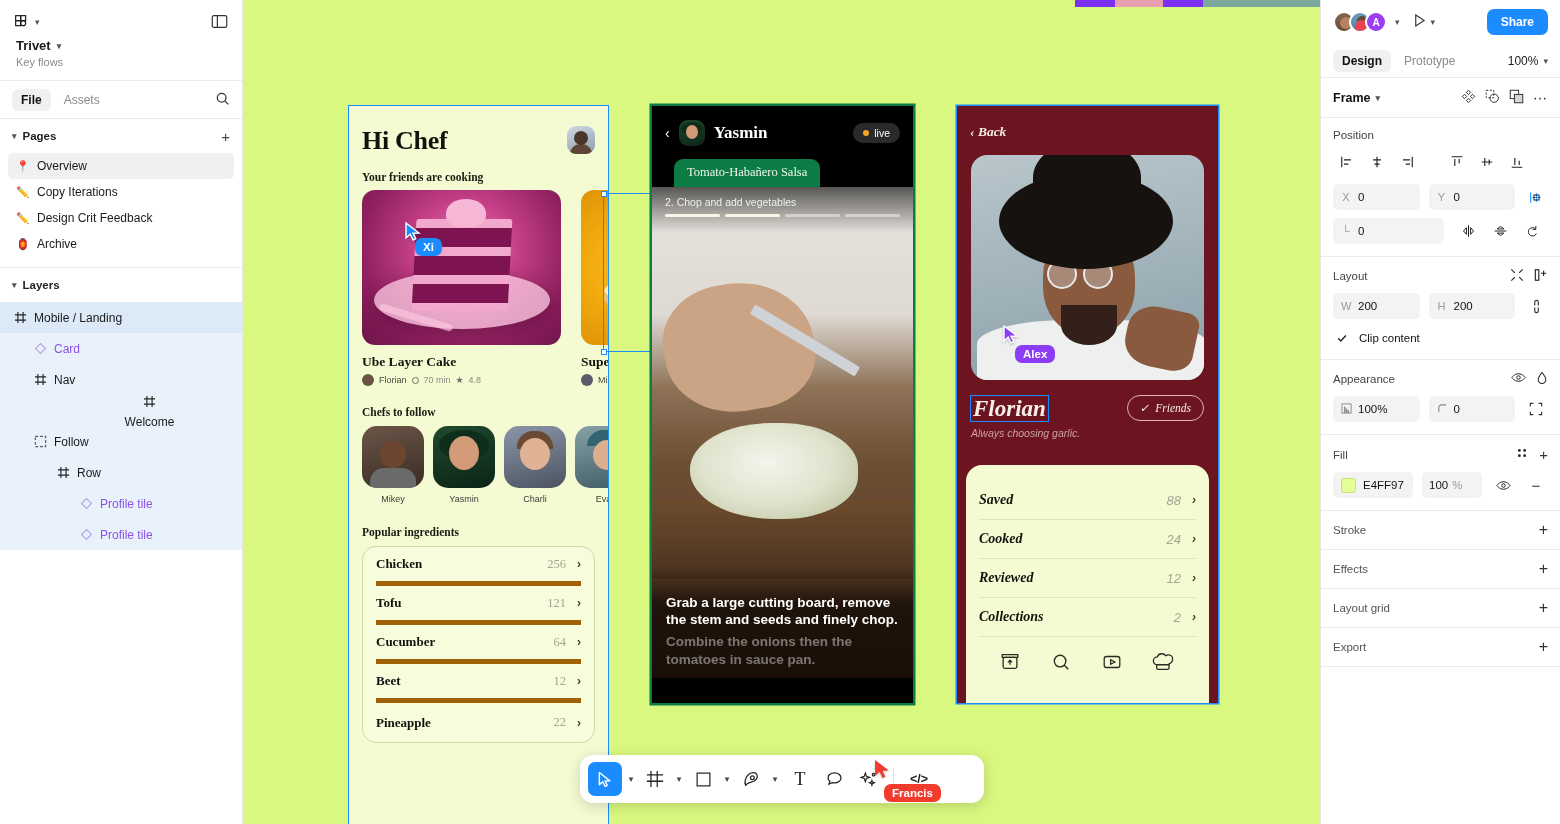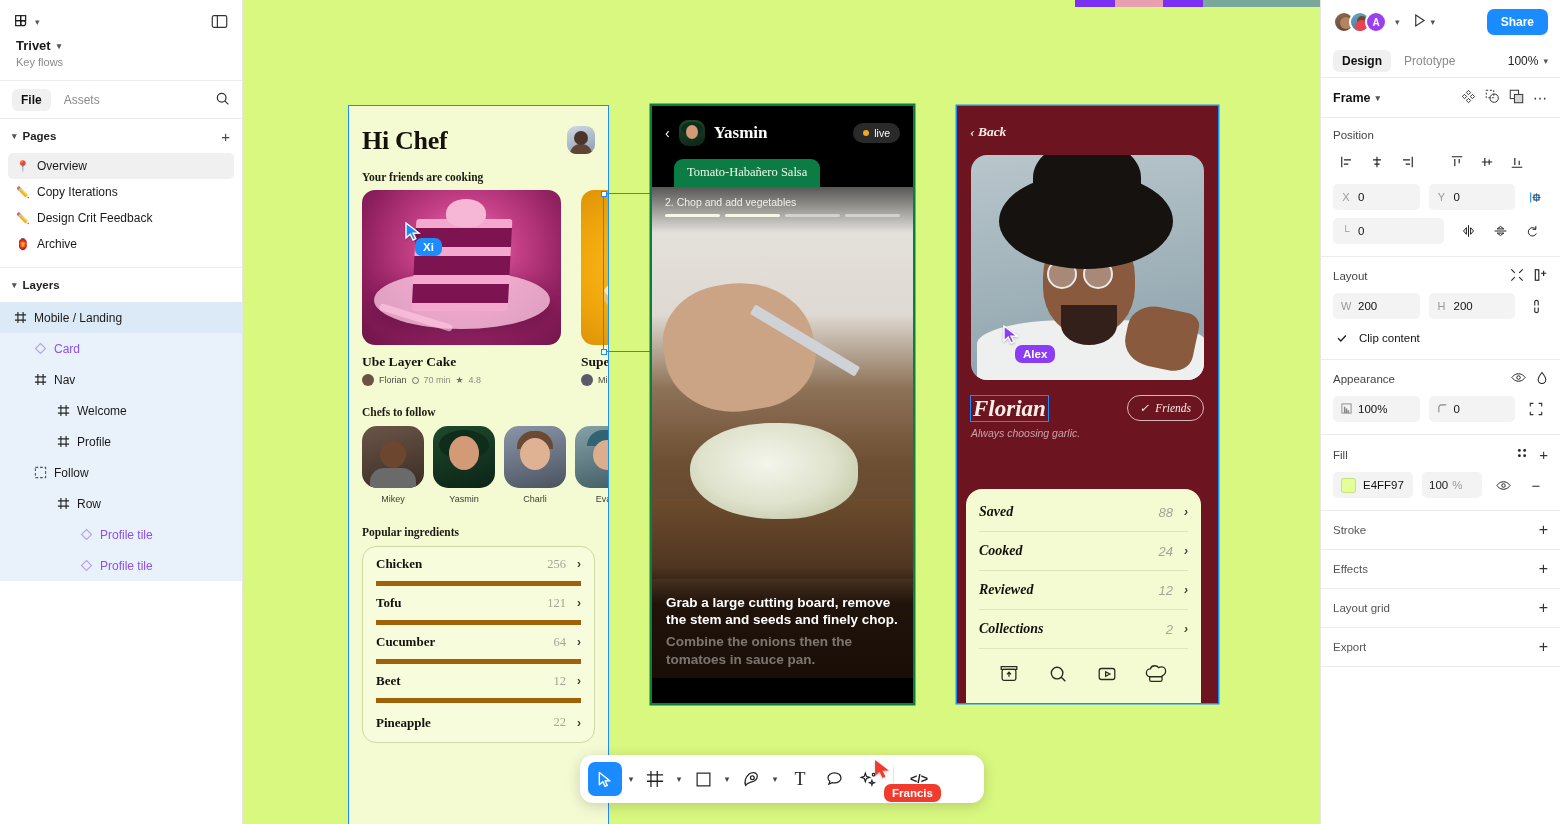--- a/index.html
+++ b/index.html
@@ -238,22 +238,22 @@
   .s3-name {
     font-family:"Liberation Serif",serif; font-size:23px; font-weight:700; color:#f7efe7;
     line-height:1; padding: 1px 2px; outline: 1.5px solid #1a8cff;
   }
   .s3-friends {
     display:flex; align-items:center; gap:6px; border:1px solid #d9b6ba; border-radius:13px;
     padding: 5px 12px; font-family:"Liberation Serif",serif; font-size:11.5px; color:#f7efe7;
   }
   .s3-bio { margin: 6px 14px 0; font-size:10.5px; color:#caa3a6; }
   .s3-sheet {
-    position:absolute; left:9px; right:17px; bottom:0; background:#f4fbd3;
-    border-radius: 16px 16px 0 0; padding: 4px 13px;
+    position:absolute; left:9px; right:9px; bottom:0; background:#f4fbd3;
+    border-radius: 16px 16px 0 0; padding: 16px 13px;
   }
   .s3-row { display:flex; align-items:center; height:39px; border-bottom:1px solid #dde5ba; }
   .s3-row .nm { flex:1; font-family:"Liberation Serif",serif; font-size:14px; font-weight:700; color:#15120d; }
   .s3-row .ct { font-size:13px; color:#a0a893; margin-right:11px; }
   .s3-nav { height:50px; display:flex; align-items:center; justify-content:space-around; padding: 0 6px; }
   .s3-nav svg { display:block; }
 
   
   .cursor { position:absolute; pointer-events:none; z-index: 40; }
   .cursor svg { display:block; filter: drop-shadow(0 1px 1px rgba(0,0,0,.25)); }
@@ -735,31 +735,25 @@
           <path d="M7 1.6 12.4 7 7 12.4 1.6 7z"></path>
         </svg>
       <span class="lbl comp">Card</span>
     </div>
     <div class="layer subsel" style="padding-left:34px;">
       <svg class="ico" viewBox="0 0 14 14" stroke="#222" stroke-width="1.2" fill="none">
           <path d="M4.2 1v12M9.8 1v12M1 4.2h12M1 9.8h12"></path>
         </svg>
       <span class="lbl">Nav</span>
     </div>
-    <div class="layer subsel" style="padding-left:57px;">
+    <div class="layer subsel" style="padding-left:57px;flex-direction:column;">
       <svg class="ico" viewBox="0 0 14 14" stroke="#222" stroke-width="1.2" fill="none">
           <path d="M4.2 1v12M9.8 1v12M1 4.2h12M1 9.8h12"></path>
         </svg>
       <span class="lbl">Welcome</span>
-    </div>
-    <div class="layer subsel" style="padding-left:57px;">
-      <svg class="ico" viewBox="0 0 14 14" stroke="#222" stroke-width="1.2" fill="none">
-          <path d="M4.2 1v12M9.8 1v12M1 4.2h12M1 9.8h12"></path>
-        </svg>
-      <span class="lbl">Profile</span>
     </div>
     <div class="layer subsel" style="padding-left:34px;">
       <svg class="ico" viewBox="0 0 14 14" stroke="#555" stroke-width="1.2" fill="none" stroke-dasharray="3 2">
           <rect x="1.5" y="1.5" width="11" height="11"></rect>
         </svg>
       <span class="lbl">Follow</span>
     </div>
     <div class="layer subsel" style="padding-left:57px;">
       <svg class="ico" viewBox="0 0 14 14" stroke="#222" stroke-width="1.2" fill="none">
           <path d="M4.2 1v12M9.8 1v12M1 4.2h12M1 9.8h12"></path>

